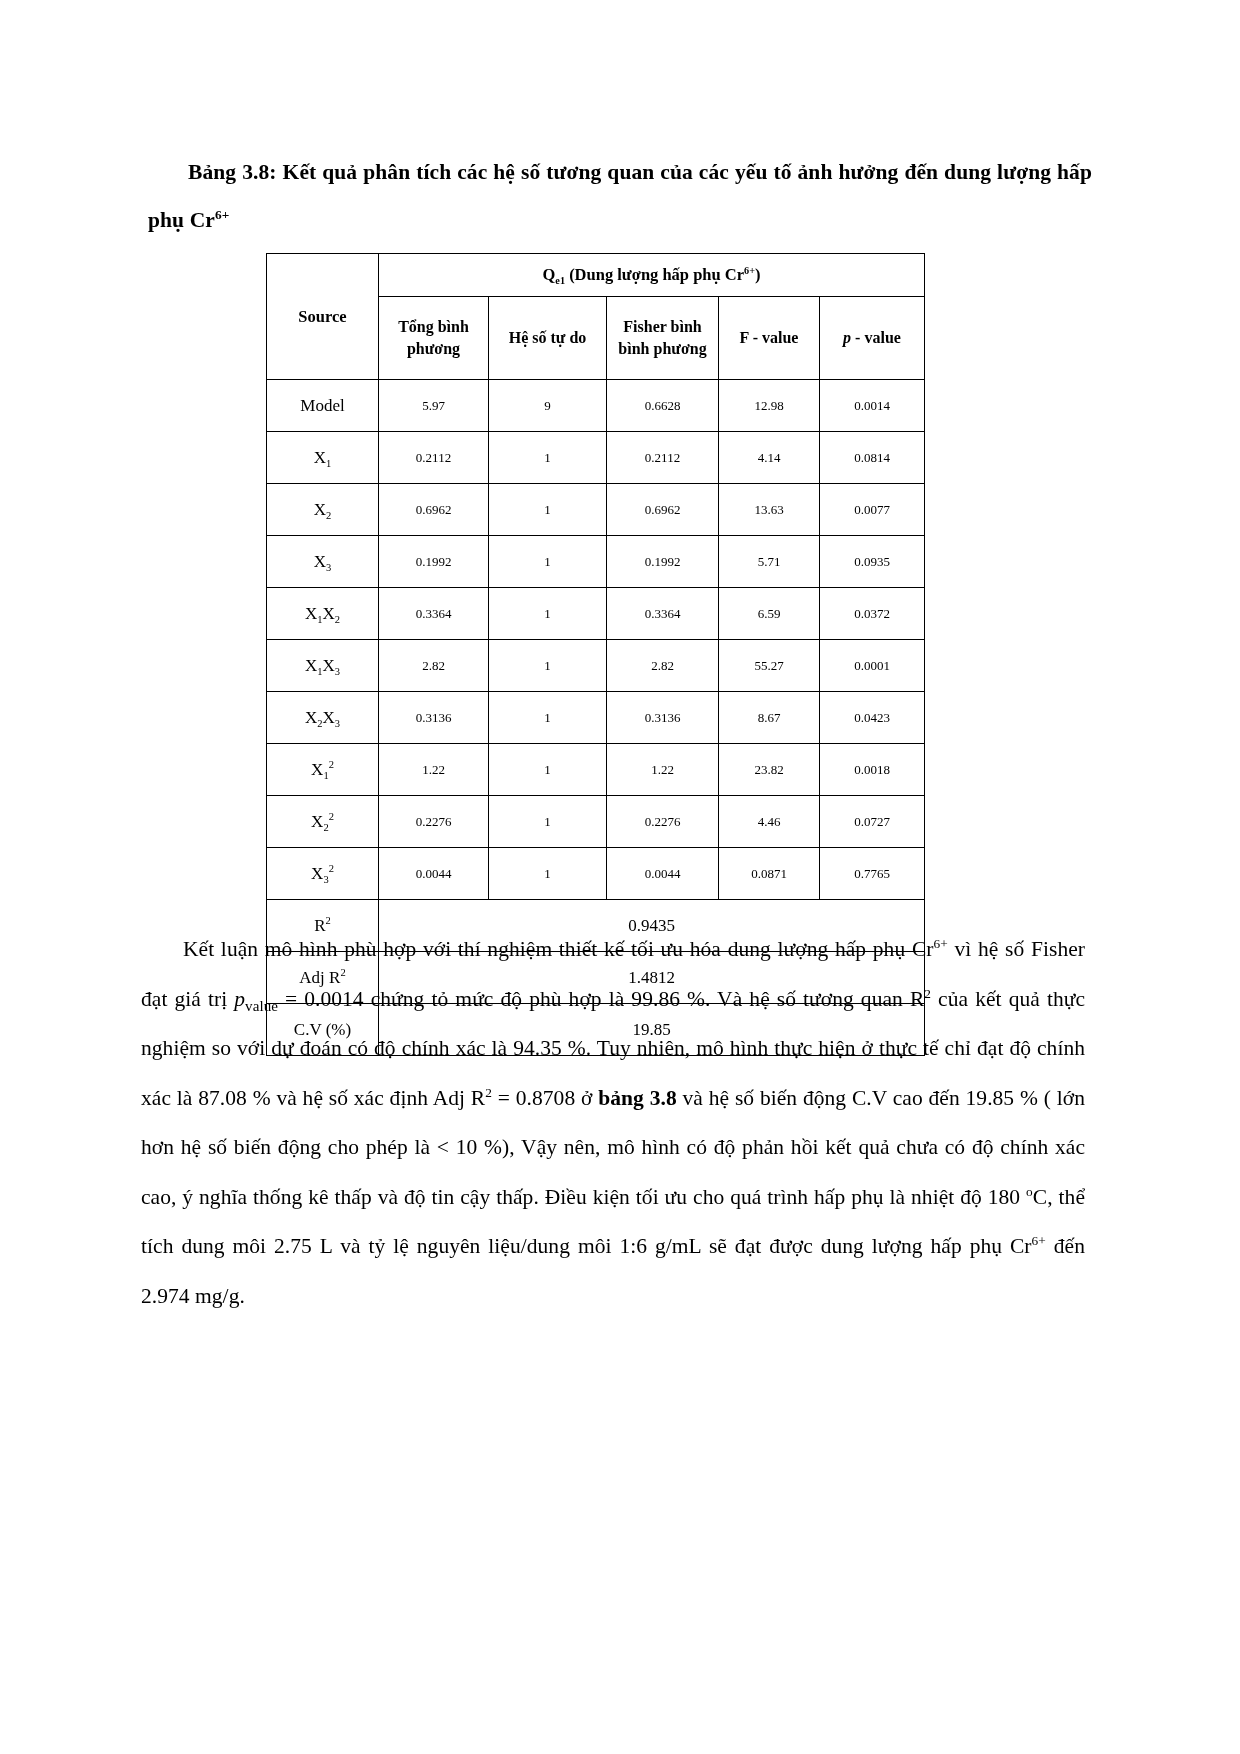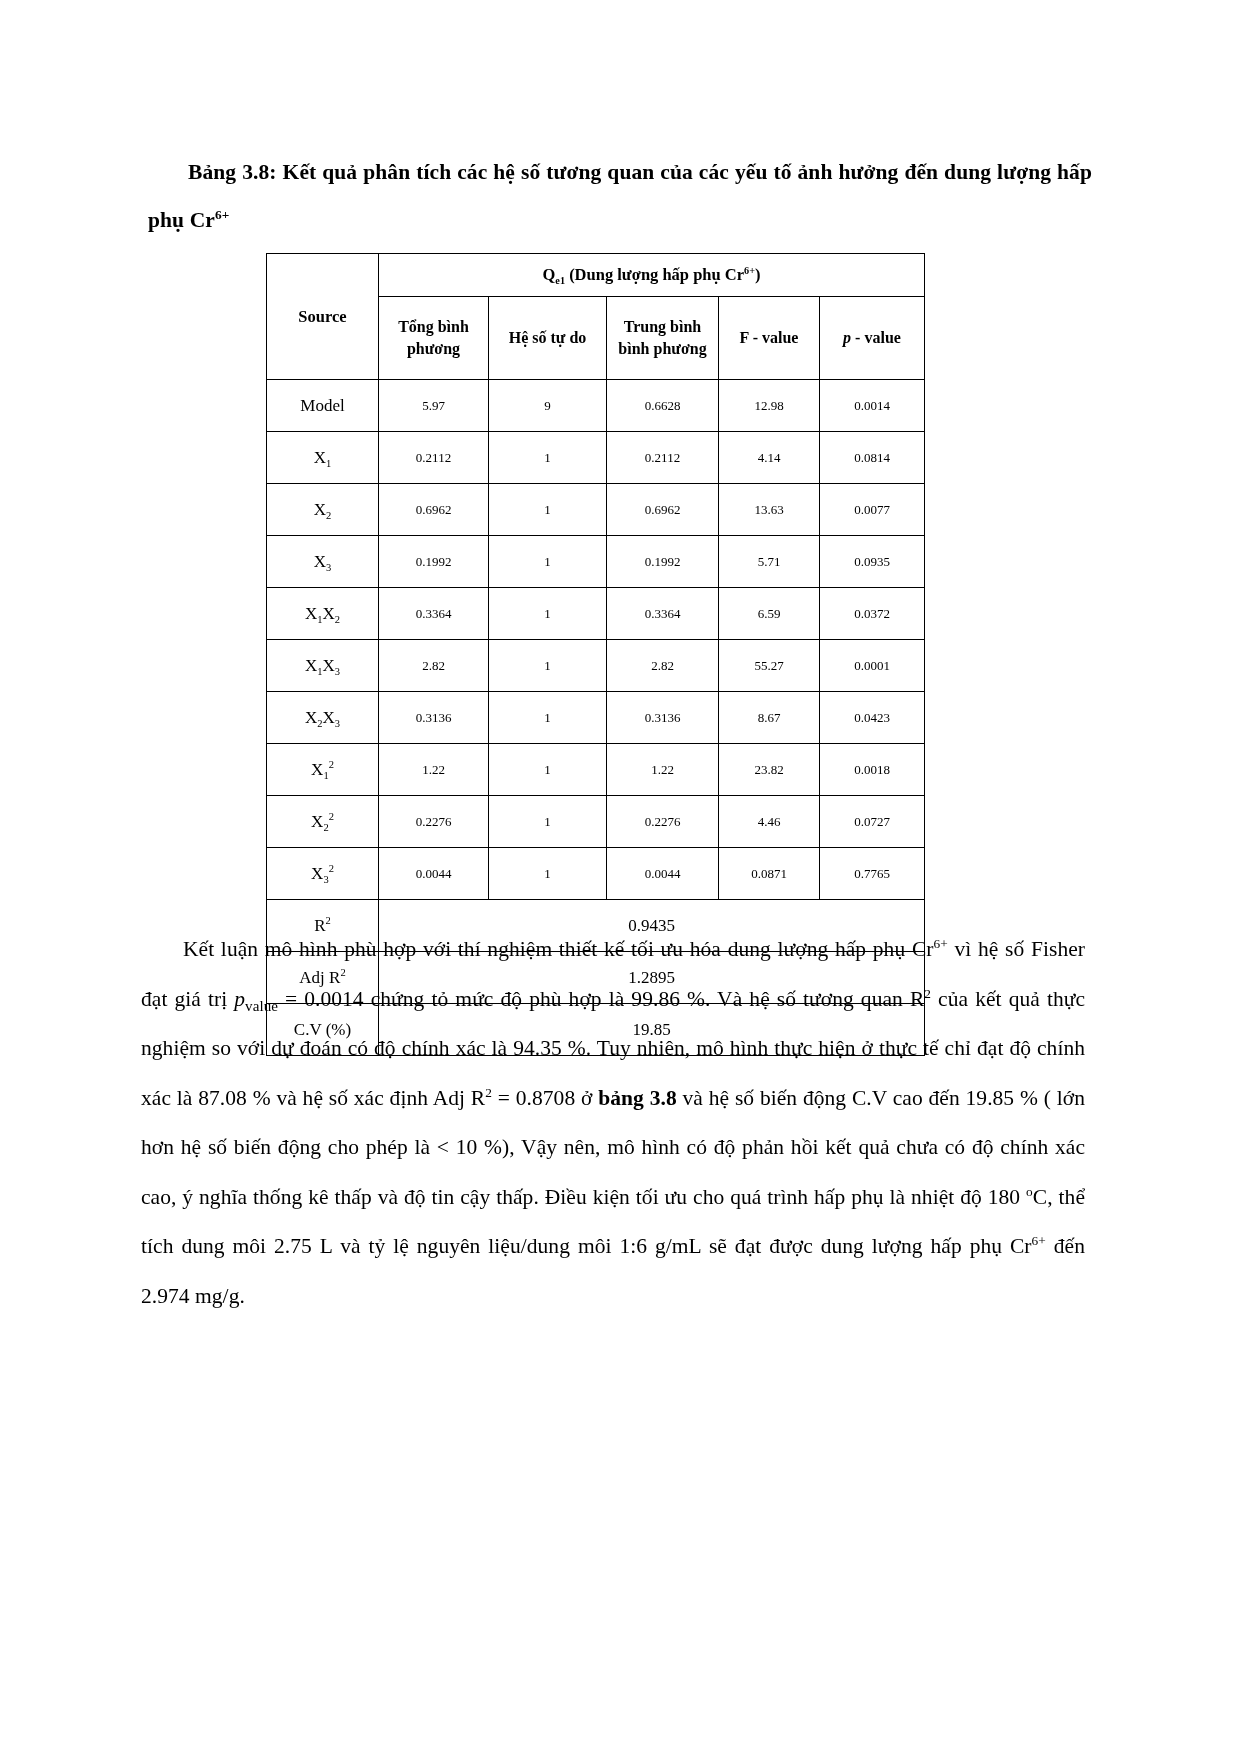--- a/index.html
+++ b/index.html
@@ -151,21 +151,21 @@
       <thead>
         <tr>
           <th class="h-source" rowspan="2">Source</th>
           <th class="h-span" colspan="5">
             <span>Q</span><sub>e1</sub><span> (Dung lượng hấp phụ Cr</span><sup>6+</sup><span>)</span>
           </th>
         </tr>
         <tr>
           <th class="h-sub">Tổng bình phương</th>
           <th class="h-sub">Hệ số tự do</th>
-          <th class="h-sub">Trung bình bình phương</th>
+          <th class="h-sub">Fisher bình bình phương</th>
           <th class="h-sub">F - value</th>
           <th class="h-sub">
             <i>p</i><span> - value</span>
           </th>
         </tr>
       </thead>
       <tbody id="anova-body">
           <tr>
             <td class="datacell rowlabel"><span>Model</span></td>
             <td class="datacell">5.97</td>
@@ -245,21 +245,21 @@
             <td class="datacell">0.0044</td>
             <td class="datacell">0.0871</td>
             <td class="datacell">0.7765</td>
           </tr>
           <tr>
             <td class="summary-label"><span>R</span><sup>2</sup></td>
             <td class="summary-value" colspan="5">0.9435</td>
           </tr>
           <tr>
             <td class="summary-label"><span>Adj R</span><sup>2</sup></td>
-            <td class="summary-value" colspan="5">1.2895</td>
+            <td class="summary-value" colspan="5">1.4812</td>
           </tr>
           <tr>
             <td class="summary-label"><span>C.V (%)</span></td>
             <td class="summary-value" colspan="5">19.85</td>
           </tr>
         </tbody>
     </table>
   </div>
 
   <div class="body-text">

